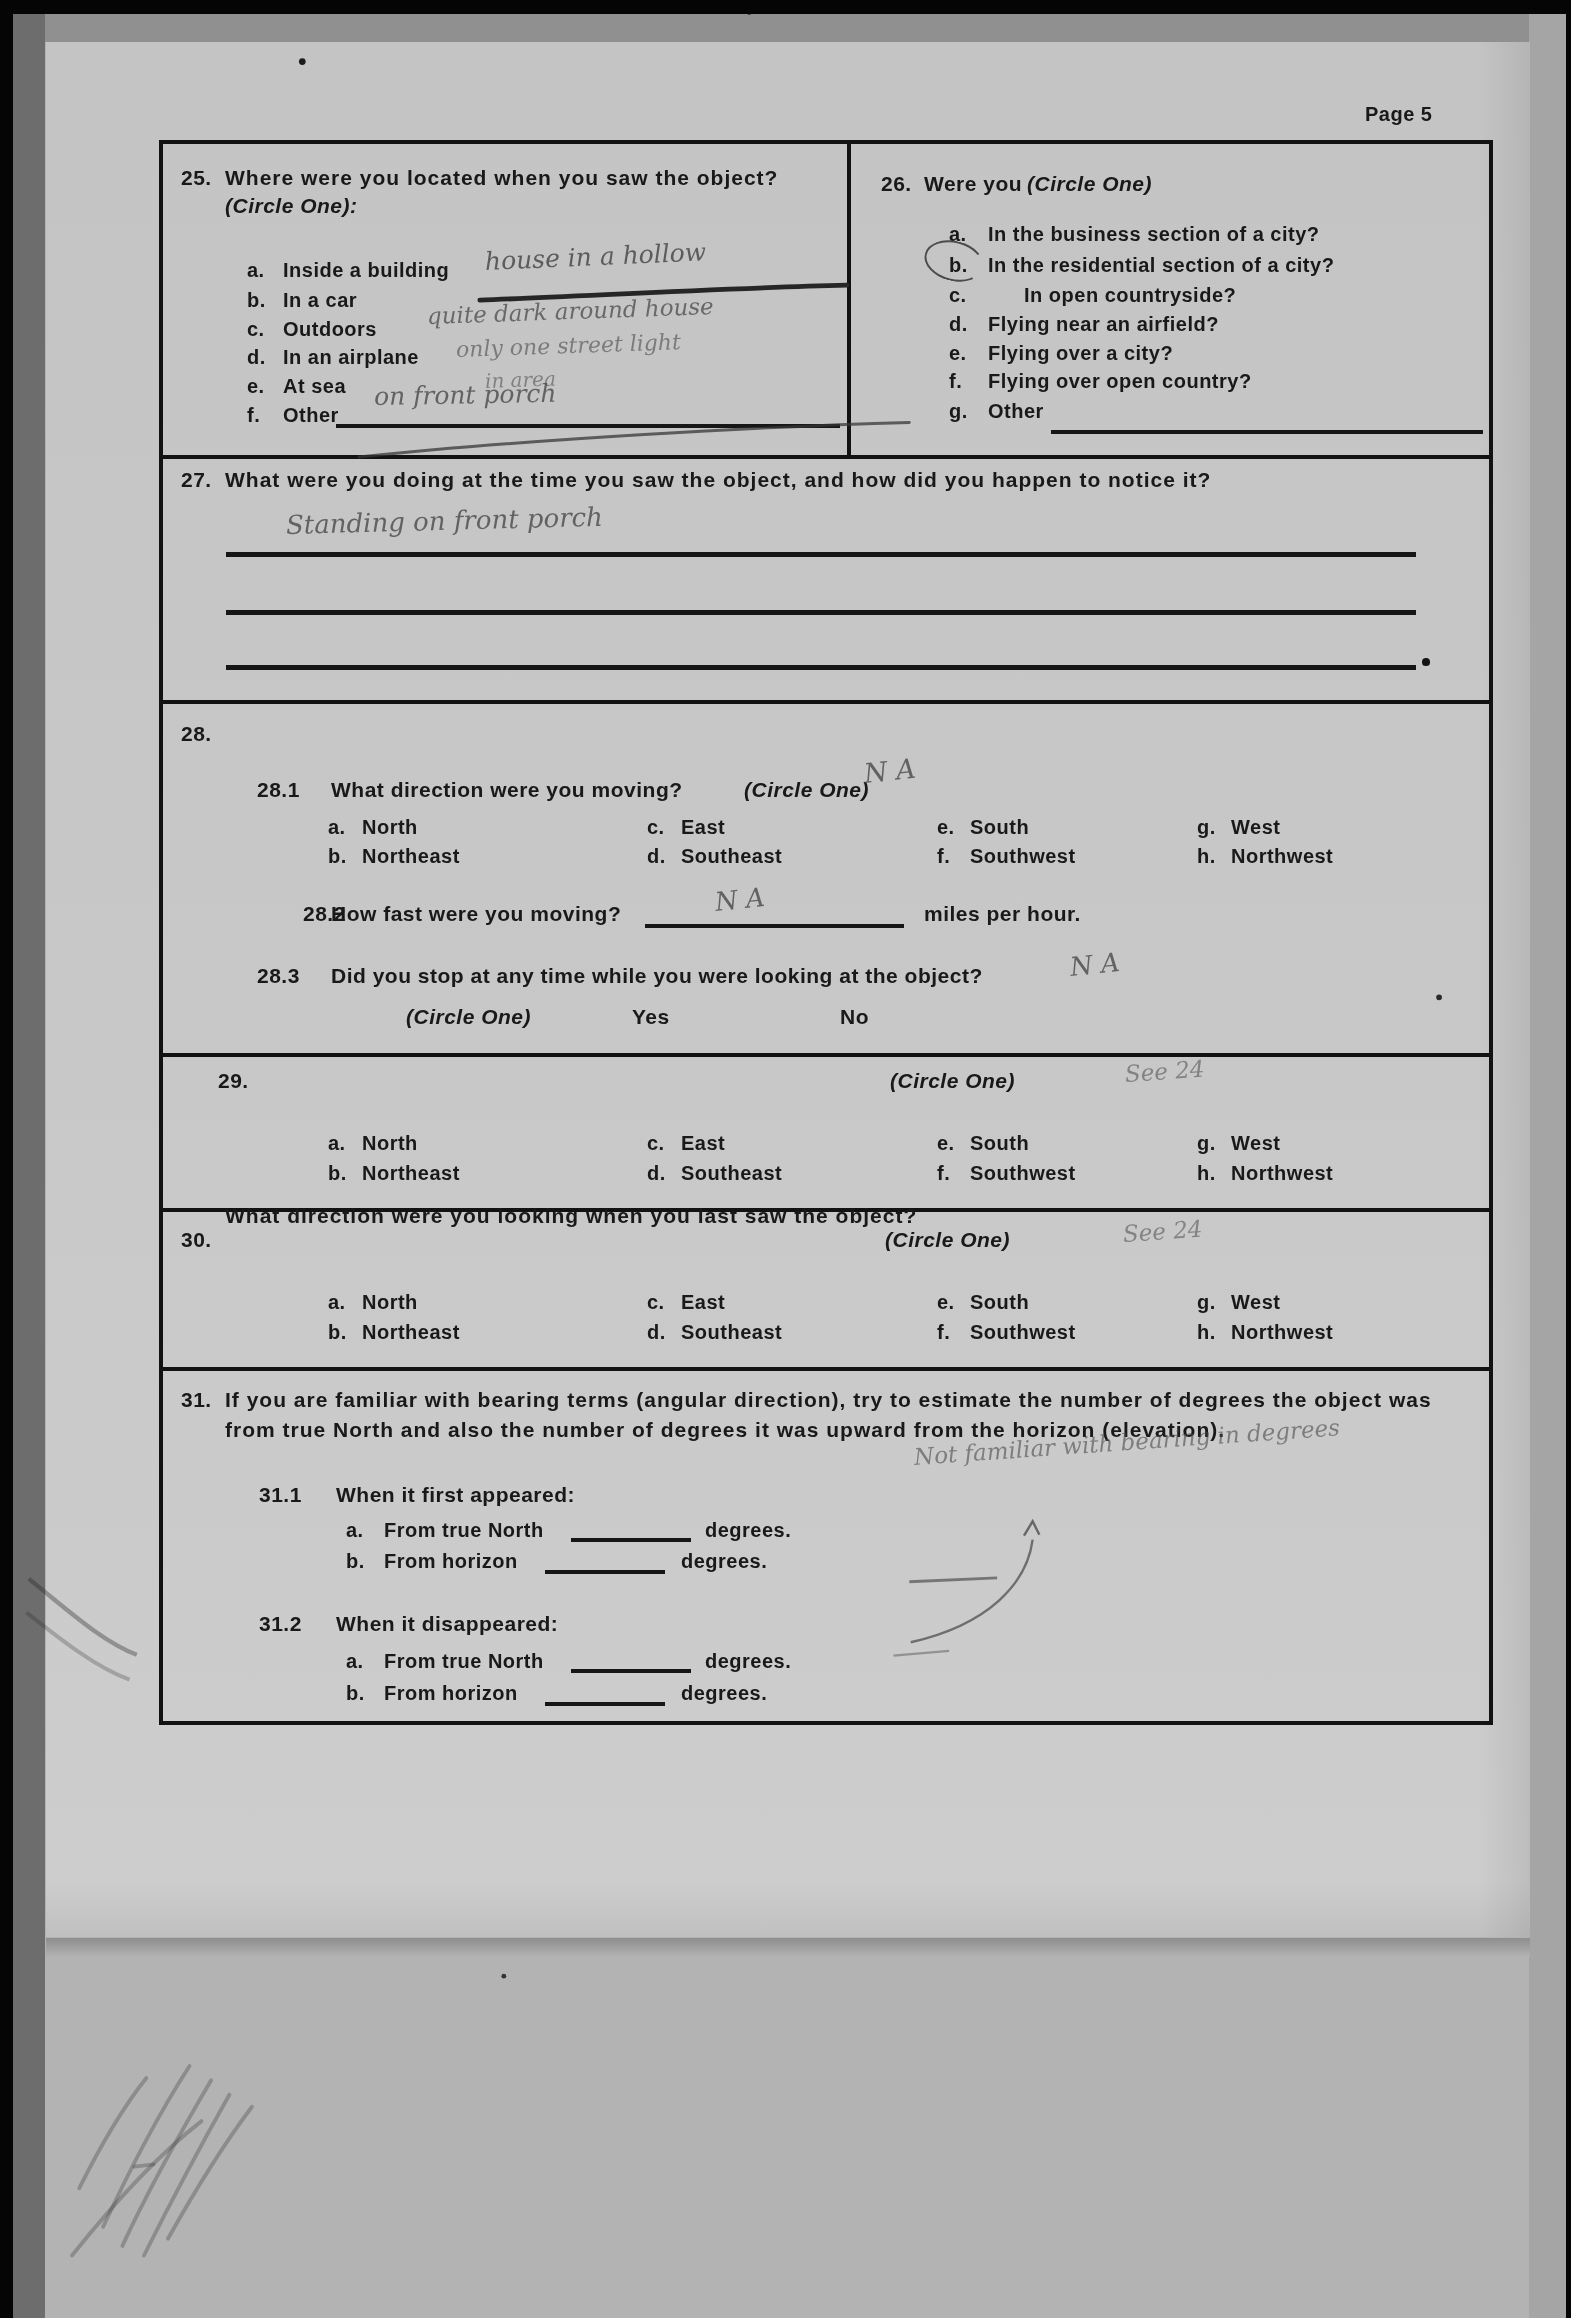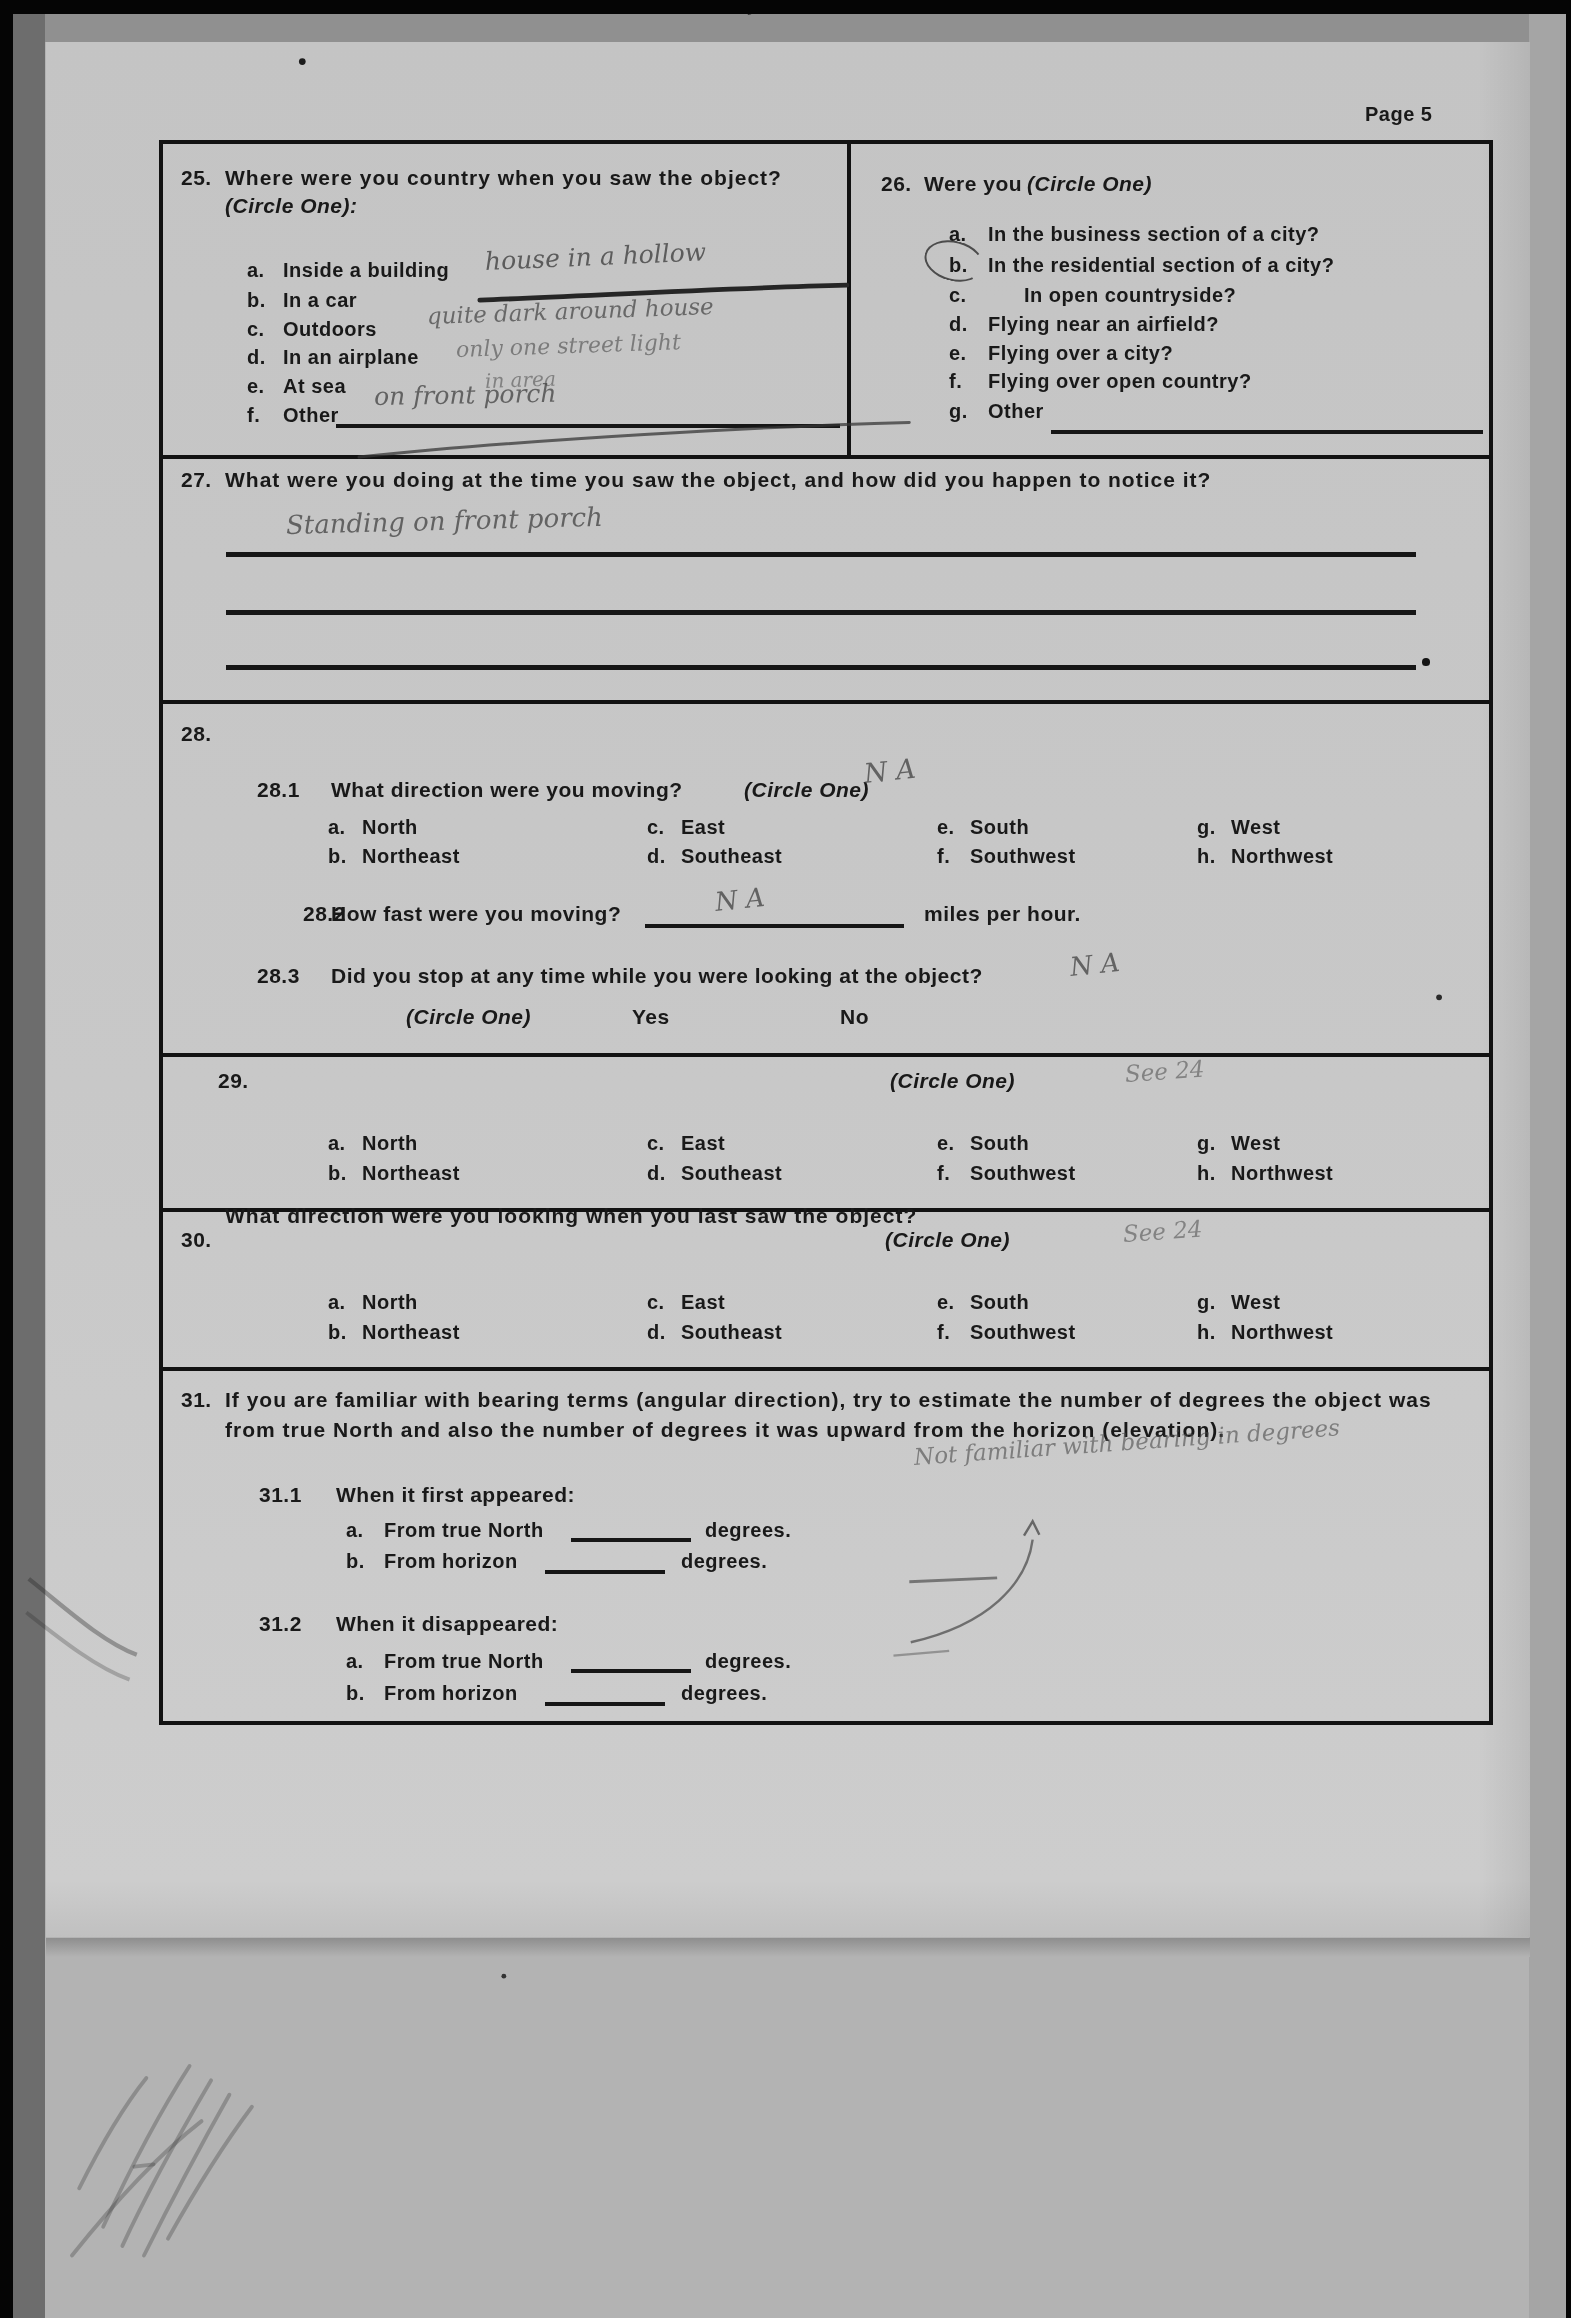--- a/index.html
+++ b/index.html
@@ -41,21 +41,21 @@
 
   <div class="abs formbox" style="left:159px;top:140px;width:1334px;height:1585px;"></div>
   <div class="abs vdiv" style="left:847px;top:140px;height:319px;"></div>
   <div class="abs hdiv" style="left:159px;top:455px;width:1334px;"></div>
   <div class="abs hdiv" style="left:159px;top:700px;width:1334px;"></div>
   <div class="abs hdiv" style="left:159px;top:1053px;width:1334px;"></div>
   <div class="abs hdiv" style="left:159px;top:1208px;width:1334px;"></div>
   <div class="abs hdiv" style="left:159px;top:1367px;width:1334px;"></div>
 
   <div class="abs print fs-title" style="left:181px;top:166px;">25.</div>
-  <div class="abs print fs-title" style="left:225px;top:166px;letter-spacing:1px;">Where were you country when you saw the object?</div>
+  <div class="abs print fs-title" style="left:225px;top:166px;letter-spacing:1px;">Where were you located when you saw the object?</div>
   <div class="abs print fs-title circ" style="left:225px;top:194px;text-align:right;">(Circle One):</div>
 
   <div class="abs print fs-opt" style="left:247px;top:259px;">a.</div>
   <div class="abs print fs-opt" style="left:283px;top:259px;">Inside a building</div>
   <div class="abs print fs-opt" style="left:247px;top:289px;">b.</div>
   <div class="abs print fs-opt" style="left:283px;top:289px;">In a car</div>
   <div class="abs print fs-opt" style="left:247px;top:318px;">c.</div>
   <div class="abs print fs-opt" style="left:283px;top:318px;">Outdoors</div>
   <div class="abs print fs-opt" style="left:247px;top:346px;">d.</div>
   <div class="abs print fs-opt" style="left:283px;top:346px;">In an airplane</div>

